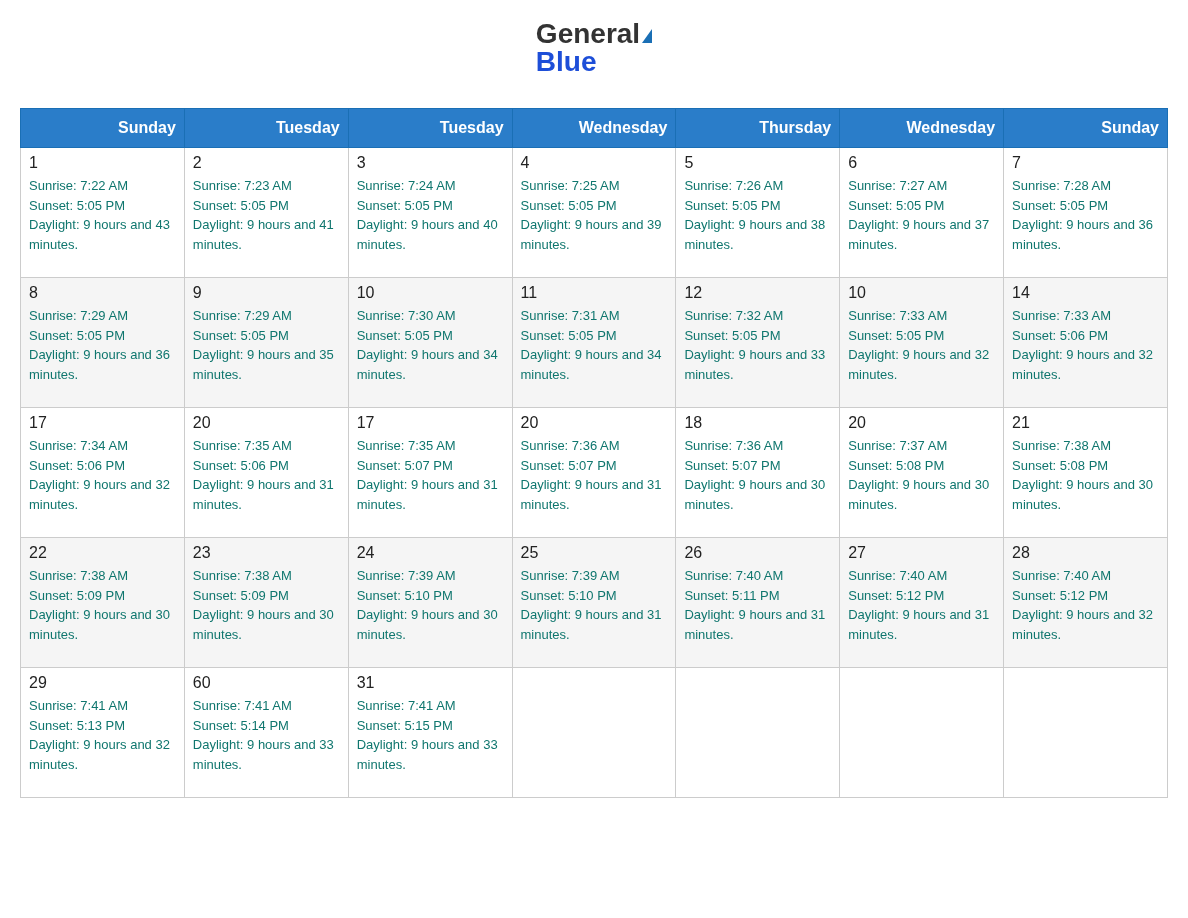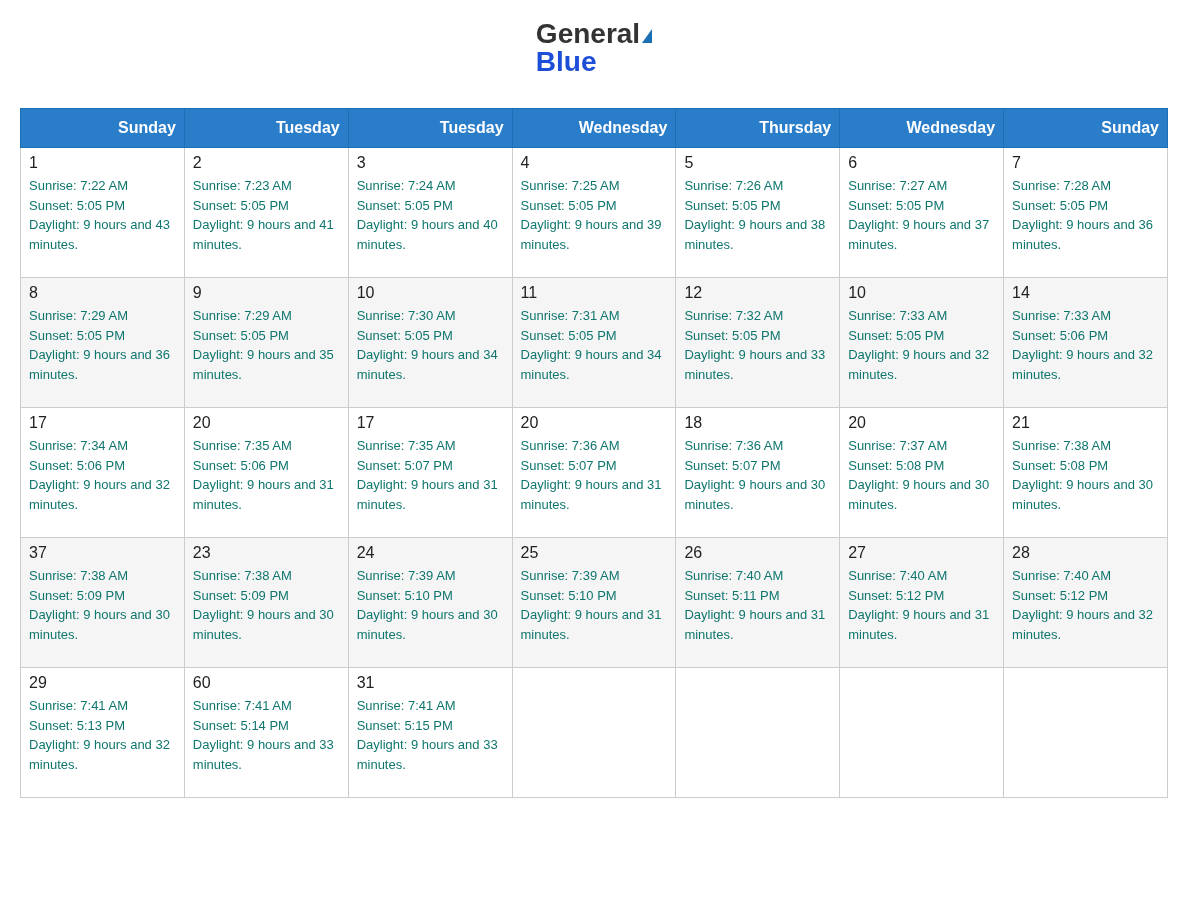--- a/index.html
+++ b/index.html
@@ -210,21 +210,21 @@
           <span class="day-num">20</span>
           <div class="day-info">Sunrise: 7:37 AM<br>Sunset: 5:08 PM<br>Daylight: 9 hours and 30 minutes.</div>
         </td>
         <td>
           <span class="day-num">21</span>
           <div class="day-info">Sunrise: 7:38 AM<br>Sunset: 5:08 PM<br>Daylight: 9 hours and 30 minutes.</div>
         </td>
       </tr>
       <tr>
         <td>
-          <span class="day-num">37</span>
+          <span class="day-num">22</span>
           <div class="day-info">Sunrise: 7:38 AM<br>Sunset: 5:09 PM<br>Daylight: 9 hours and 30 minutes.</div>
         </td>
         <td>
           <span class="day-num">23</span>
           <div class="day-info">Sunrise: 7:38 AM<br>Sunset: 5:09 PM<br>Daylight: 9 hours and 30 minutes.</div>
         </td>
         <td>
           <span class="day-num">24</span>
           <div class="day-info">Sunrise: 7:39 AM<br>Sunset: 5:10 PM<br>Daylight: 9 hours and 30 minutes.</div>
         </td>

